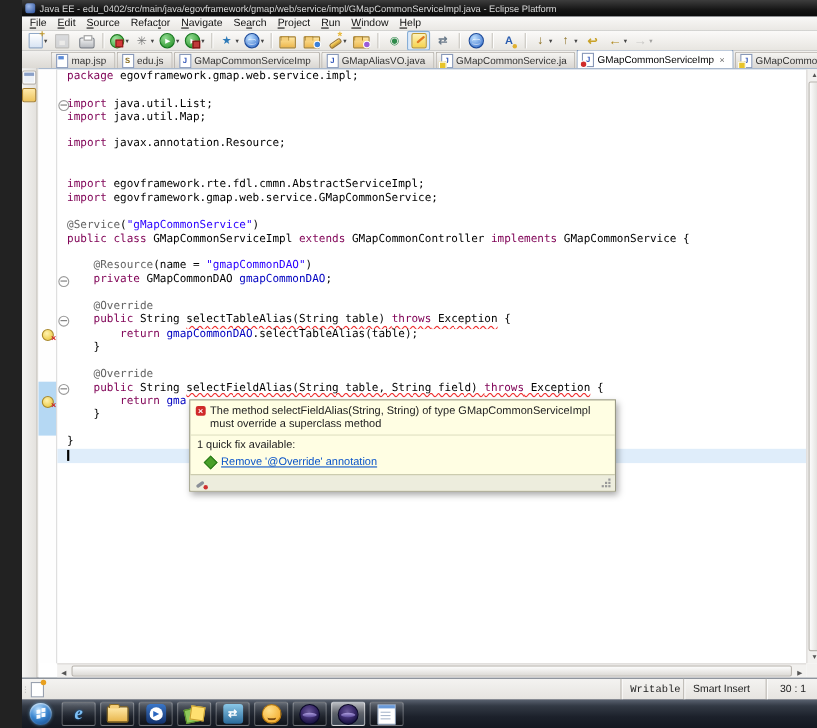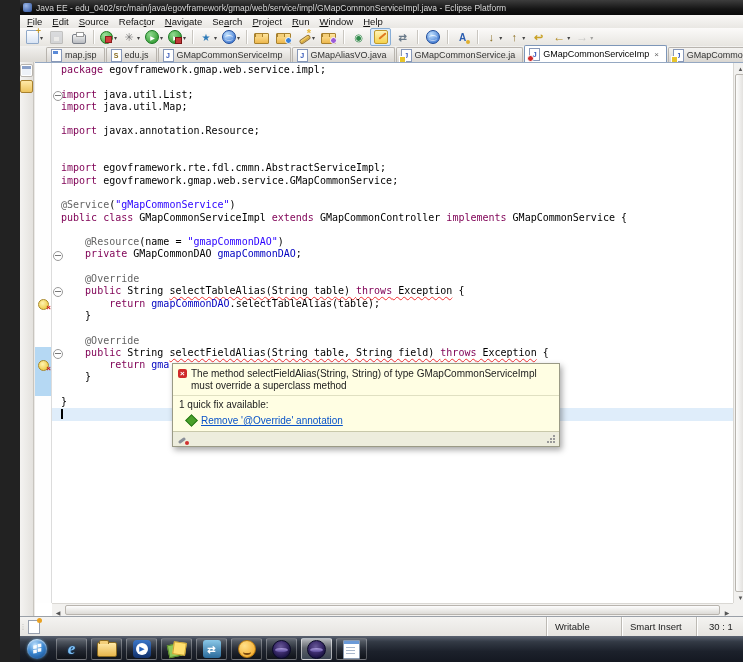--- a/index.html
+++ b/index.html
@@ -120,21 +120,21 @@
   .tt-grip::after{content:"";position:absolute;right:0;bottom:0;width:2px;height:2px;background:#999;box-shadow:-3px 3px 0 #999,0 3px 0 #999,-3px 6px 0 #999,0 6px 0 #999,-6px 6px 0 #999;transform:translateY(-6px);}
 
   
   .statusbar{position:absolute;top:616px;left:0;right:0;height:20px;background:linear-gradient(#f4f3f1,#e6e4e0);border-top:1px solid #9aa0a8;display:flex;align-items:stretch;font-size:9.5px;color:#222;box-sizing:border-box;}
   .sb-gripL{width:6px;display:flex;align-items:center;justify-content:center;color:#aaa;font-size:7px;}
   .sb-gripL::before{content:"⋮";}
   .sb-icon{width:10px;height:12px;background:#fff;border:1px solid #98a0ae;position:relative;align-self:center;margin-left:2px;}
   .sb-icon::after{content:"";position:absolute;right:-3px;top:-3px;width:5px;height:5px;background:#e8a020;border-radius:50%;}
   .sb-spacer{flex:1;}
   .sb-cell{display:flex;align-items:center;padding:0 8px;border-left:1px solid #bdbab4;box-shadow:inset 1px 0 0 #fff;box-sizing:border-box;}
-  .sb-w1{width:75px;} .sb-w2{width:75px;} .sb-w3{width:50px;padding-left:12px;}
+  .sb-w1{width:57px;font-family:Liberation Mono, monospace;} .sb-w2{width:75px;} .sb-w3{width:50px;padding-left:12px;}
   .sb-gripR{width:16px;border-left:1px solid #bdbab4;display:flex;align-items:center;justify-content:center;color:#999;font-size:7px;}
   .sb-gripR::before{content:"⋮";}
 
   
   .taskbar{position:absolute;top:636px;left:0;right:0;height:26px;background:linear-gradient(#5a6270 0%,#333a45 22%,#1c212b 60%,#141821 100%);display:flex;align-items:center;padding-left:2px;gap:4px;box-sizing:border-box;}
   .task-btn{width:31px;height:22px;border:1px solid rgba(255,255,255,.28);border-radius:2px;background:linear-gradient(rgba(255,255,255,.18),rgba(255,255,255,.04) 45%,rgba(0,0,0,.28));display:flex;align-items:center;justify-content:center;box-sizing:border-box;}
   .task-btn.start{border:none;background:none;width:30px;}
   .task-btn.active{background:linear-gradient(rgba(255,255,255,.62),rgba(255,255,255,.28) 45%,rgba(130,150,170,.35));border-color:rgba(255,255,255,.55);}
   .tk{position:relative;}
   .tk-start{width:20px;height:20px;border-radius:50%;background:radial-gradient(circle at 40% 30%,#bfe2ff,#3a86d0 45%,#0c3a78);box-shadow:inset 0 1px 2px rgba(255,255,255,.8),0 0 3px rgba(120,200,255,.6);}

